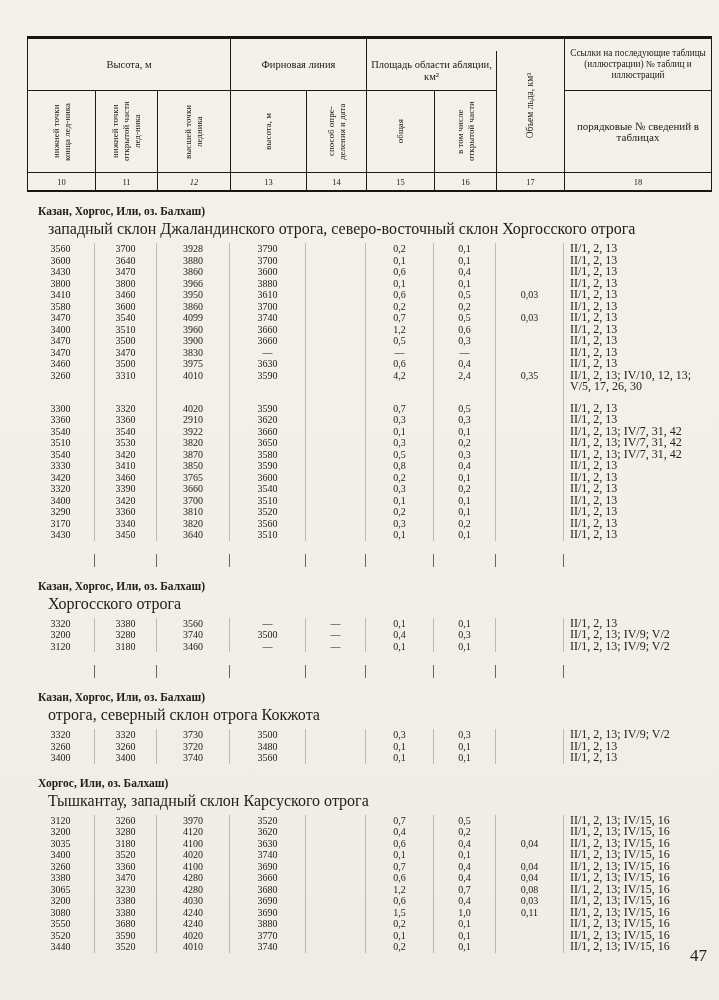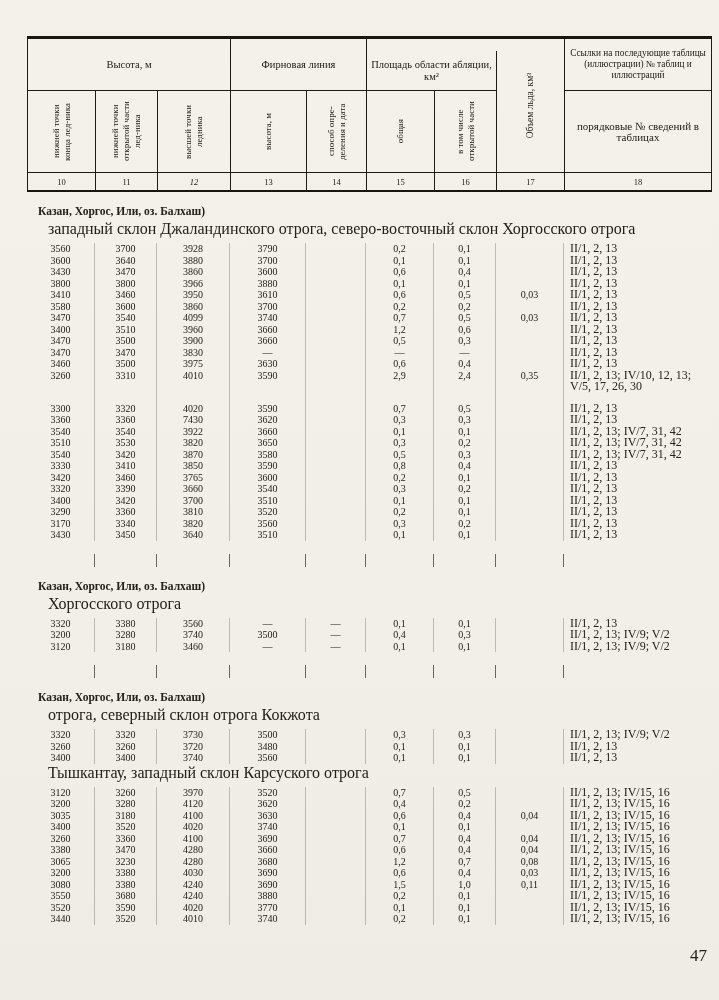--- a/index.html
+++ b/index.html
@@ -250,21 +250,21 @@
         <div class="cell c6">0,4</div>
         <div class="cell c7"></div>
         <div class="cell c8">II/1, 2, 13</div>
       </div>
       <div class="grid row">
         <div class="cell c0">3260</div>
         <div class="cell c1">3310</div>
         <div class="cell c2">4010</div>
         <div class="cell c3">3590</div>
         <div class="cell c4"></div>
-        <div class="cell c5">2,9</div>
+        <div class="cell c5">4,2</div>
         <div class="cell c6">2,4</div>
         <div class="cell c7">0,35</div>
         <div class="cell c8">II/1, 2, 13; IV/10, 12, 13; V/5, 17, 26, 30</div>
       </div>
       <div class="grid row spacer">
         <div class="cell c0"></div>
         <div class="cell c1"></div>
         <div class="cell c2"></div>
         <div class="cell c3"></div>
         <div class="cell c4"></div>
@@ -280,21 +280,21 @@
         <div class="cell c3">3590</div>
         <div class="cell c4"></div>
         <div class="cell c5">0,7</div>
         <div class="cell c6">0,5</div>
         <div class="cell c7"></div>
         <div class="cell c8">II/1, 2, 13</div>
       </div>
       <div class="grid row">
         <div class="cell c0">3360</div>
         <div class="cell c1">3360</div>
-        <div class="cell c2">7430</div>
+        <div class="cell c2">2910</div>
         <div class="cell c3">3620</div>
         <div class="cell c4"></div>
         <div class="cell c5">0,3</div>
         <div class="cell c6">0,3</div>
         <div class="cell c7"></div>
         <div class="cell c8">II/1, 2, 13</div>
       </div>
       <div class="grid row">
         <div class="cell c0">3540</div>
         <div class="cell c1">3540</div>
@@ -490,20 +490,21 @@
         <div class="cell c0">3400</div>
         <div class="cell c1">3400</div>
         <div class="cell c2">3740</div>
         <div class="cell c3">3560</div>
         <div class="cell c4"></div>
         <div class="cell c5">0,1</div>
         <div class="cell c6">0,1</div>
         <div class="cell c7"></div>
         <div class="cell c8">II/1, 2, 13</div>
       </div>
+      <div class="section-title">Хоргос, Или, оз. Балхаш)</div>
       <div class="section-subtitle">Тышкантау, западный склон Карсуского отрога</div>
       <div class="grid row">
         <div class="cell c0">3120</div>
         <div class="cell c1">3260</div>
         <div class="cell c2">3970</div>
         <div class="cell c3">3520</div>
         <div class="cell c4"></div>
         <div class="cell c5">0,7</div>
         <div class="cell c6">0,5</div>
         <div class="cell c7"></div>

